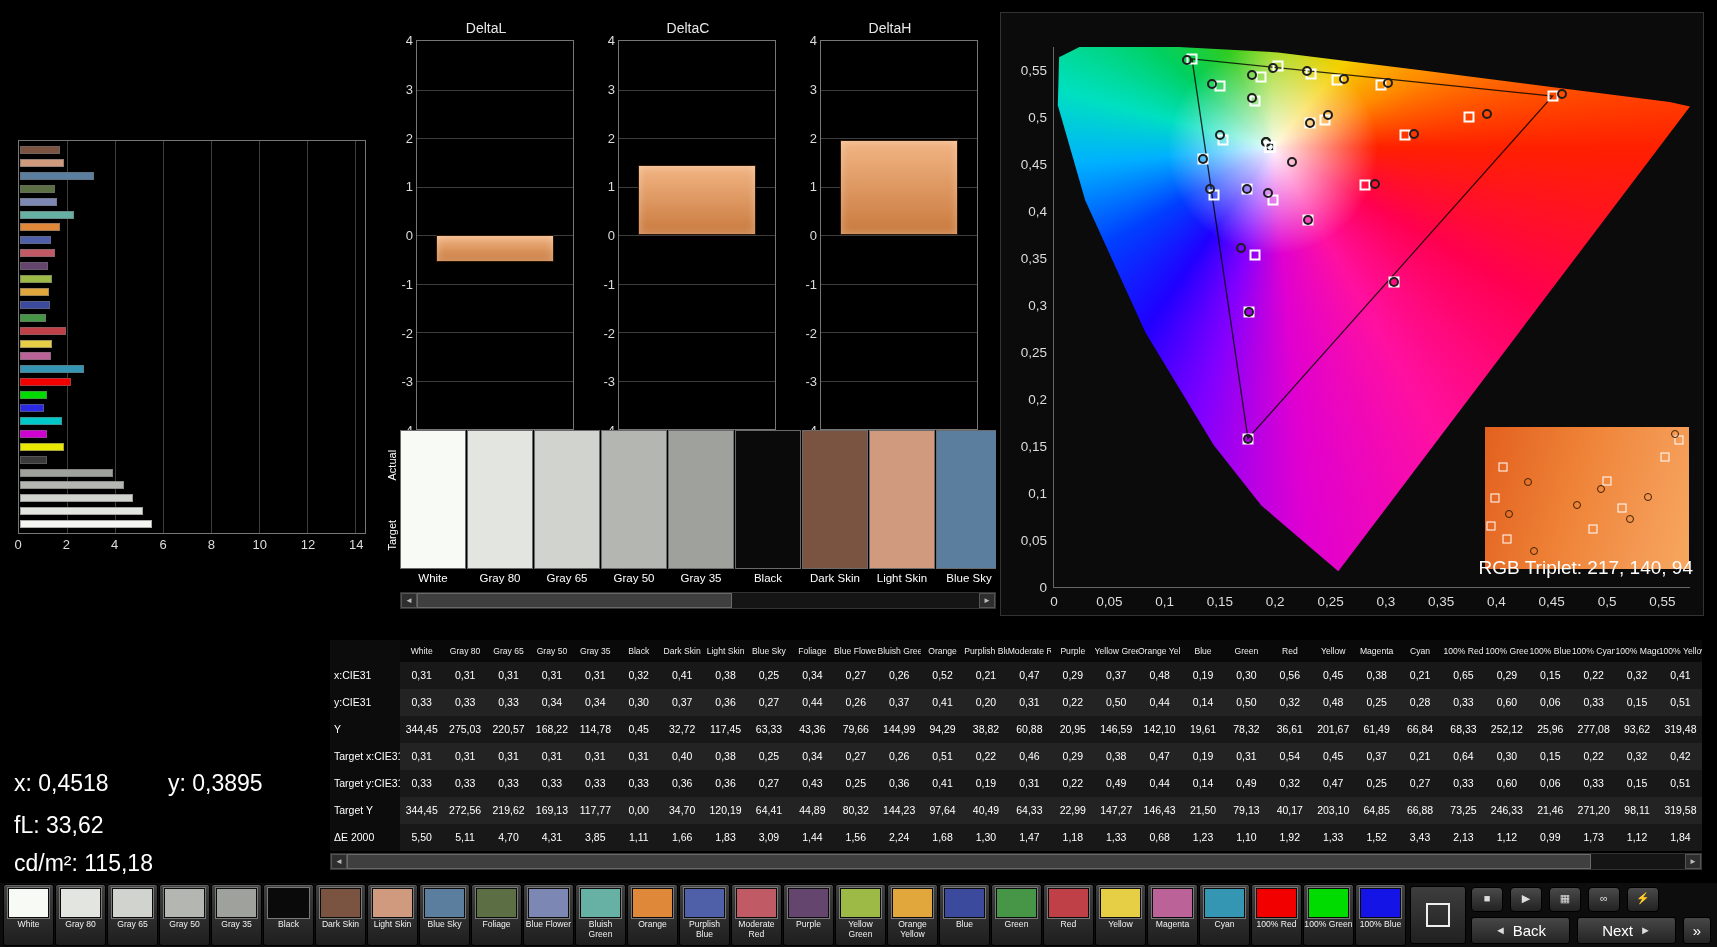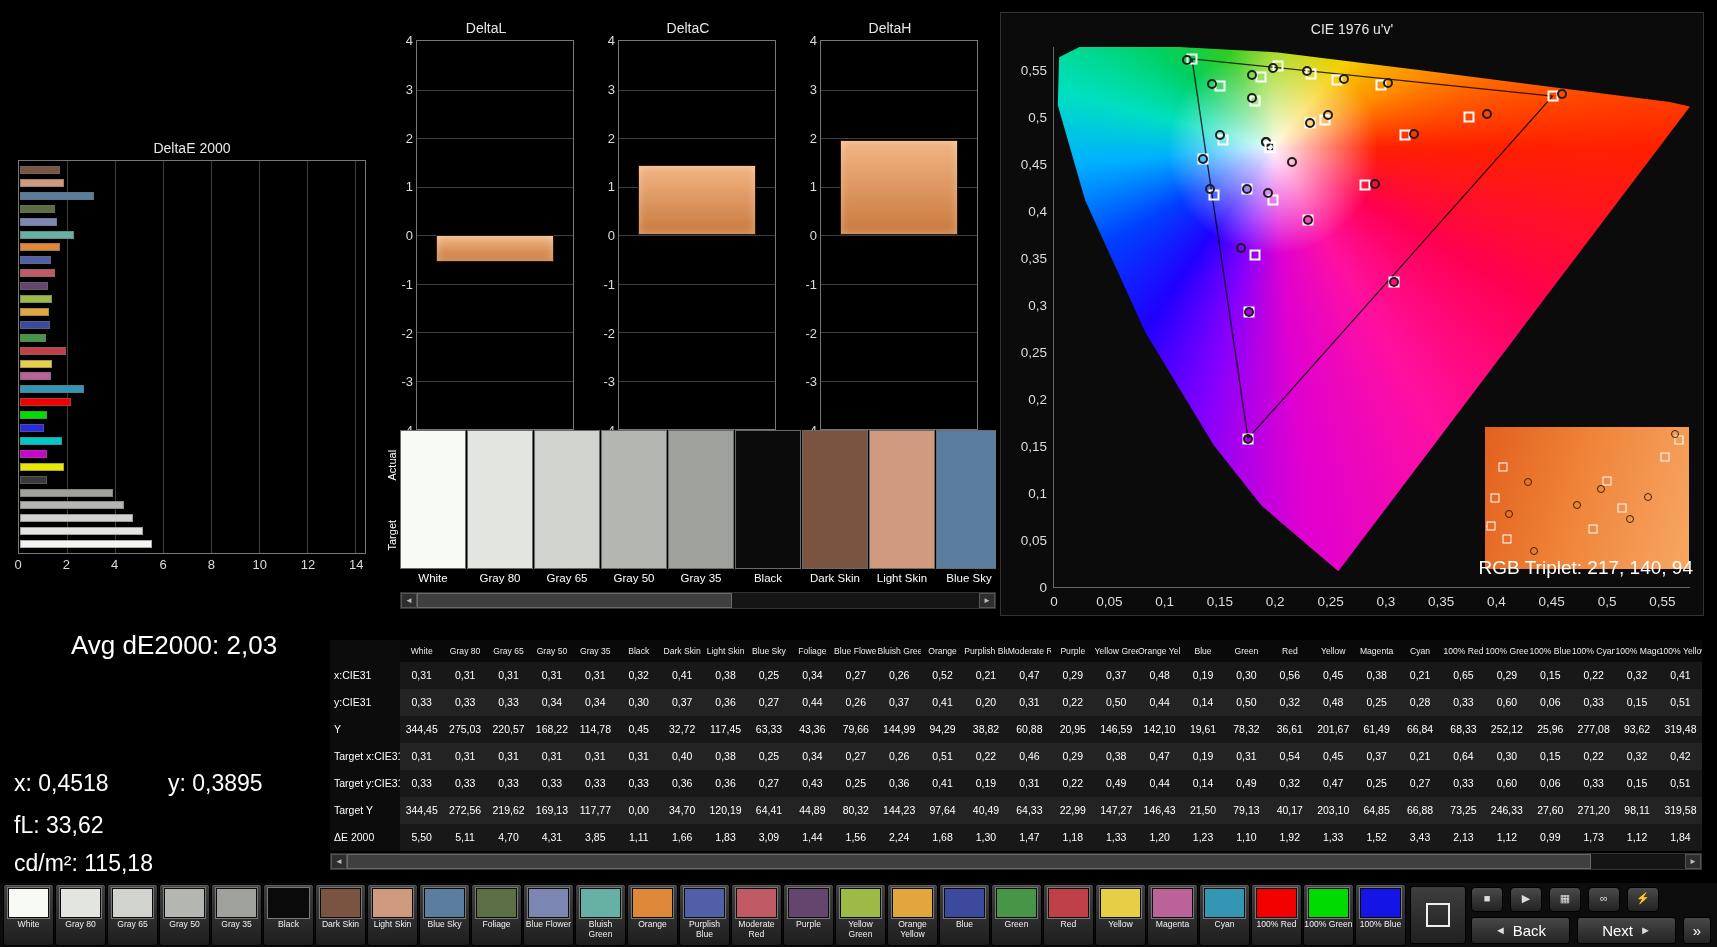--- a/index.html
+++ b/index.html
@@ -119,21 +119,20 @@
   .navbtn.more{flex:0 0 26px;}
   .chev{font-size:11px;color:#ddd;}
 </style>
 </head>
 <body>
 
 <div class="app">
 
 
   <div class="de-chart">
-    <div class="c-title">DeltaE 2000</div>
     <div class="de-plot">
         <div class="vgrid" style="left: 13.8889%;"></div>
         <div class="vgrid" style="left: 27.7778%;"></div>
         <div class="vgrid" style="left: 41.6667%;"></div>
         <div class="vgrid" style="left: 55.5556%;"></div>
         <div class="vgrid" style="left: 69.4444%;"></div>
         <div class="vgrid" style="left: 83.3333%;"></div>
         <div class="vgrid" style="left: 97.2222%;"></div>
         <div class="debar" style="top: 5px; width: 11.5278%; background: rgb(123, 84, 65);"></div>
         <div class="debar" style="top: 17.9px; width: 12.7083%; background: rgb(208, 154, 126);"></div>
@@ -171,21 +170,20 @@
         <span class="xtick" style="left: 13.8889%;">2</span>
         <span class="xtick" style="left: 27.7778%;">4</span>
         <span class="xtick" style="left: 41.6667%;">6</span>
         <span class="xtick" style="left: 55.5556%;">8</span>
         <span class="xtick" style="left: 69.4444%;">10</span>
         <span class="xtick" style="left: 83.3333%;">12</span>
         <span class="xtick" style="left: 97.2222%;">14</span>
       </div>
   </div>
 
-  <div class="stat avg">Avg dE2000: 2,03</div>
   <div class="stat cr-x">x: 0,4518</div>
   <div class="stat cr-y">y: 0,3895</div>
   <div class="stat cr-fl">fL: 33,62</div>
   <div class="stat cr-cd">cd/m²: 115,18</div>
 
   <div class="dcharts">
     <div class="dchart">
       <div class="c-title dtitle">DeltaL</div>
       <div class="dbody">
           <div class="dlabels">
@@ -313,21 +311,20 @@
     <div class="scrollbar strip-sb">
       <div class="sb-btn">◄</div>
       <div class="sb-track">
         <div class="sb-thumb" style="left:0;width:56%"></div>
       </div>
       <div class="sb-btn">►</div>
     </div>
   </div>
 
   <div class="cie">
-    <div class="c-title">CIE 1976 u'v'</div>
     <div class="cie-plot">
       <div class="locus"></div>
       <svg class="gamut" viewBox="0 0 100 100" preserveAspectRatio="none">
         <polygon points="78.4,9.1 21.7,2.2 30.5,72.5"></polygon>
       </svg>
       <div class="inset">
           <div class="tmark small" style="left: 9%; top: 28%;"></div>
           <div class="tmark small" style="left: 5%; top: 50%;"></div>
           <div class="tmark small" style="left: 3%; top: 70%;"></div>
           <div class="tmark small" style="left: 11%; top: 79%;"></div>
@@ -654,21 +651,21 @@
           <div class="tcell">147,27</div>
           <div class="tcell">146,43</div>
           <div class="tcell">21,50</div>
           <div class="tcell">79,13</div>
           <div class="tcell">40,17</div>
           <div class="tcell">203,10</div>
           <div class="tcell">64,85</div>
           <div class="tcell">66,88</div>
           <div class="tcell">73,25</div>
           <div class="tcell">246,33</div>
-          <div class="tcell">27,60</div>
+          <div class="tcell">21,46</div>
           <div class="tcell">271,20</div>
           <div class="tcell">98,11</div>
           <div class="tcell">319,58</div>
         </div>
         <div class="trow">
           <div class="tlabel">ΔE 2000</div>
           <div class="tcell">5,50</div>
           <div class="tcell">5,11</div>
           <div class="tcell">4,70</div>
           <div class="tcell">4,31</div>
@@ -678,21 +675,21 @@
           <div class="tcell">1,83</div>
           <div class="tcell">3,09</div>
           <div class="tcell">1,44</div>
           <div class="tcell">1,56</div>
           <div class="tcell">2,24</div>
           <div class="tcell">1,68</div>
           <div class="tcell">1,30</div>
           <div class="tcell">1,47</div>
           <div class="tcell">1,18</div>
           <div class="tcell">1,33</div>
-          <div class="tcell">1,20</div>
+          <div class="tcell">0,68</div>
           <div class="tcell">1,23</div>
           <div class="tcell">1,10</div>
           <div class="tcell">1,92</div>
           <div class="tcell">1,33</div>
           <div class="tcell">1,52</div>
           <div class="tcell">3,43</div>
           <div class="tcell">2,13</div>
           <div class="tcell">1,12</div>
           <div class="tcell">0,99</div>
           <div class="tcell">1,73</div>

